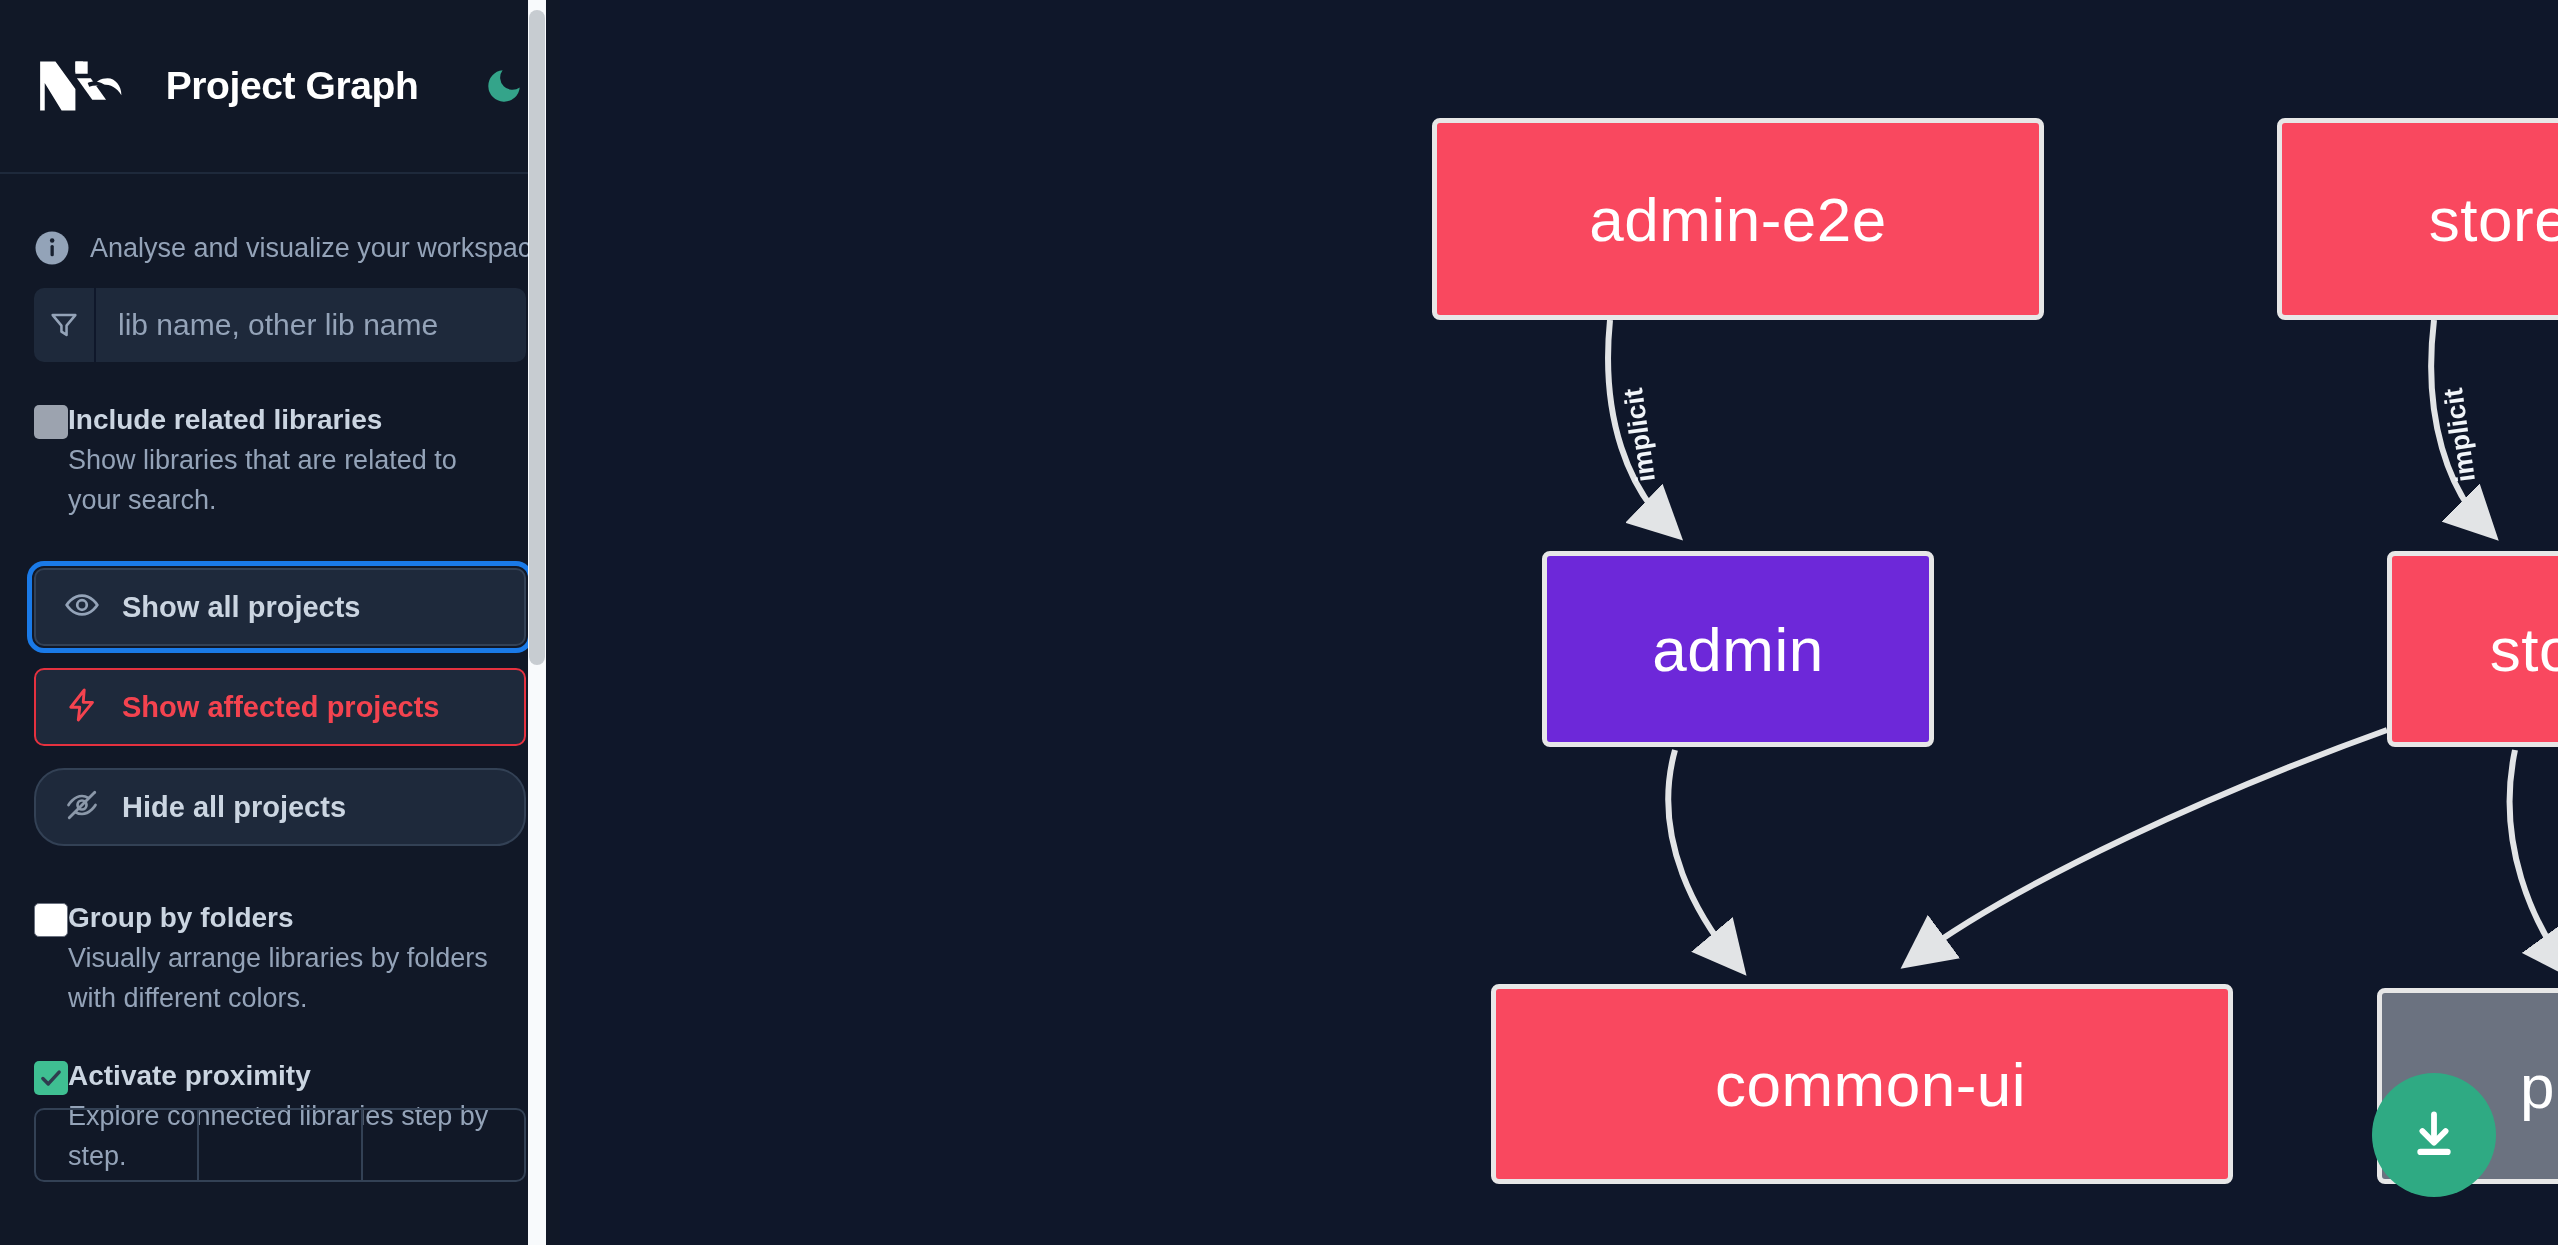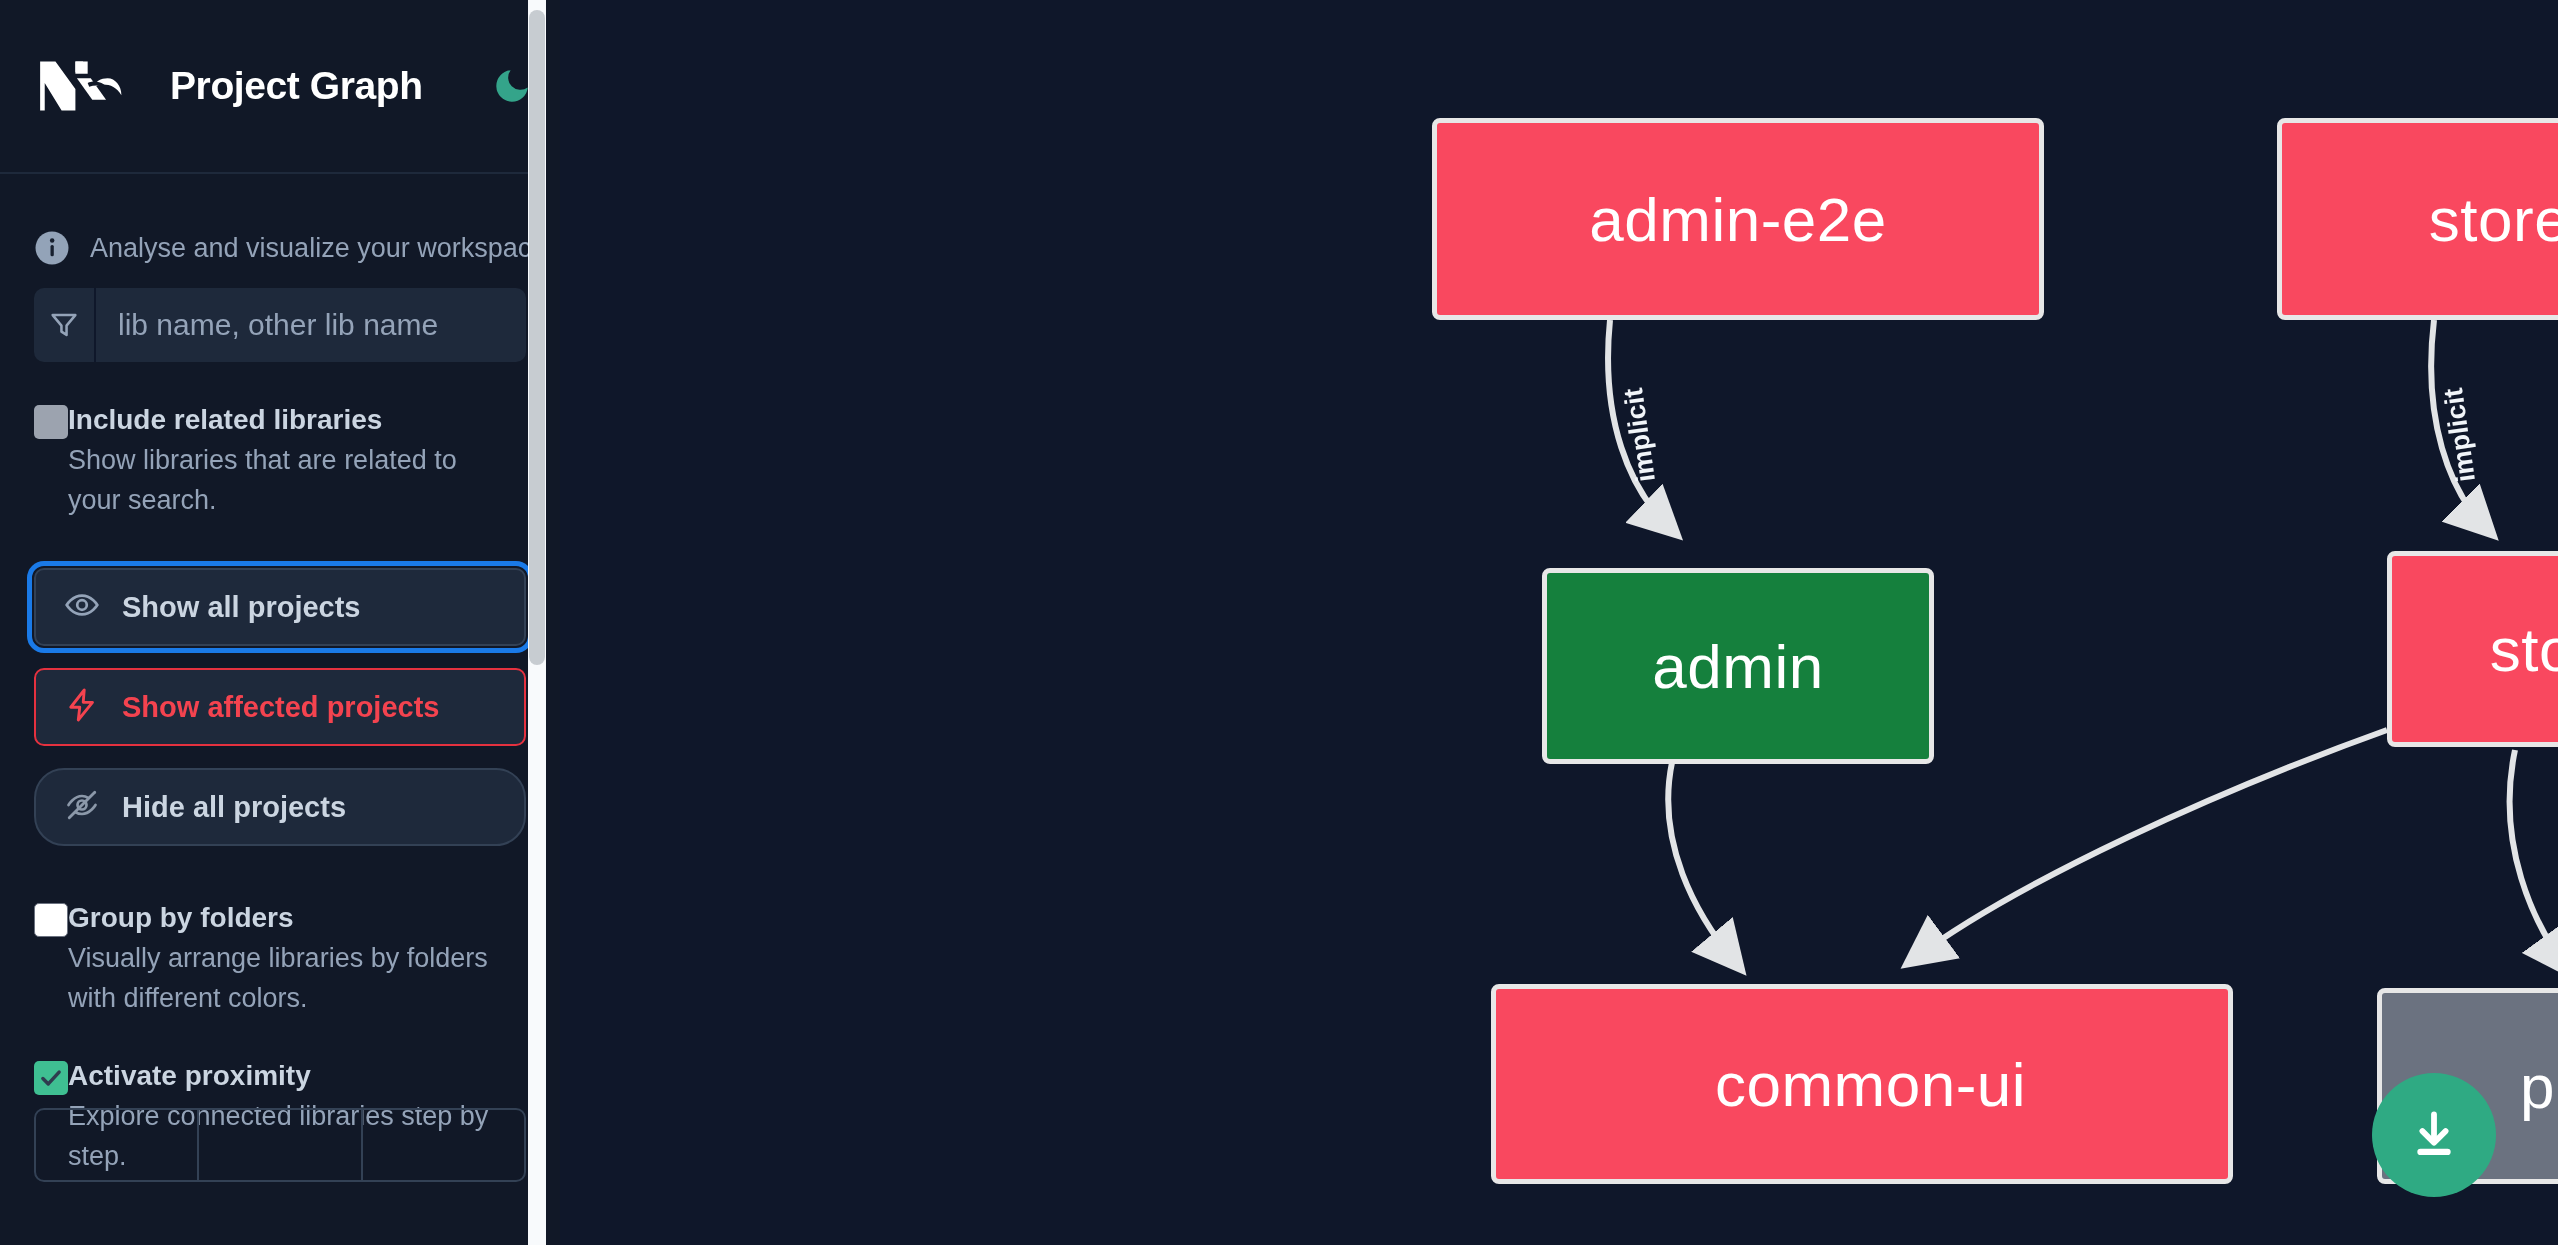--- a/index.html
+++ b/index.html
@@ -17,21 +17,22 @@
     width: 560px; height: 1245px;
     background: #111827;
     flex: 0 0 560px;
     overflow: hidden;
   }
   .sidebar-header {
     height: 174px;
     display: flex; align-items: center;
     padding: 0 34px;
     border-bottom: 2px solid #1e293b;
-    gap: 44px;
+    gap: 30px;
+    justify-content: space-between;
   }
   .nx-logo { width: 92px; height: 62px; flex: 0 0 auto; }
   .app-title {
     color: #ffffff;
     font-size: 39px;
     font-weight: 700;
     letter-spacing: -0.4px;
     white-space: nowrap;
   }
   .theme-toggle {
@@ -320,21 +321,21 @@
       <path d="M 1955 750 C 1935 845 1975 925 2005 966" fill="none" stroke="#e2e4e6" stroke-width="6" marker-end="url(#ah)"></path>
     </svg>
 
     <div id="nodes-layer">
         <div class="node" style="left: 872px; top: 118px; width: 612px; height: 202px; background: rgb(249, 72, 95);">
           <span>admin-e2e</span>
         </div>
         <div class="node" style="left: 1717px; top: 118px; width: 570px; height: 202px; background: rgb(249, 72, 95);">
           <span>store-e2e</span>
         </div>
-        <div class="node" style="left: 982px; top: 568px; width: 392px; height: 196px; background: #15803d;">
+        <div class="node" style="left: 982px; top: 551px; width: 392px; height: 196px; background: #6d28d9;">
           <span>admin</span>
         </div>
         <div class="node" style="left: 1827px; top: 551px; width: 346px; height: 196px; background: rgb(249, 72, 95);">
           <span>store</span>
         </div>
         <div class="node" style="left: 931px; top: 984px; width: 742px; height: 200px; background: rgb(249, 72, 95); padding-left: 17px;">
           <span>common-ui</span>
         </div>
         <div class="node" style="left: 1817px; top: 988px; width: 528px; height: 196px; background: rgb(107, 114, 128);">
           <span>products</span>

